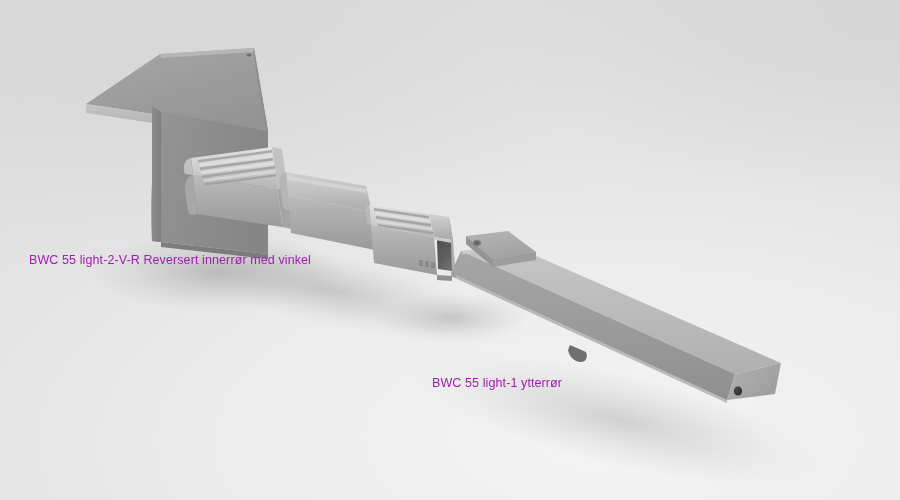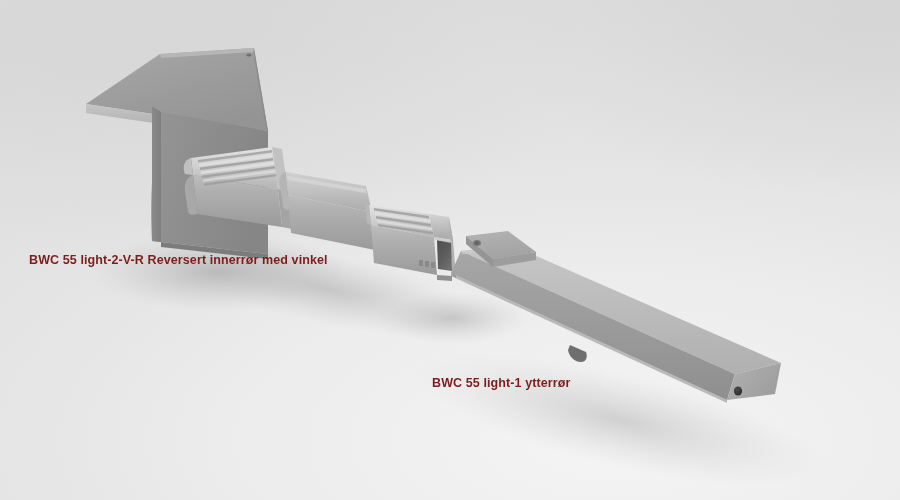--- a/index.html
+++ b/index.html
@@ -29,26 +29,25 @@
       radial-gradient(60% 50% at 97% 4%, rgba(205,205,205,0.5) 0%, rgba(205,205,205,0) 72%);
     pointer-events: none;
   }
   #render-svg {
     position: absolute;
     inset: 0;
     display: block;
   }
   .annotation {
     position: absolute;
-    color: #7f1d1d;
+    color: #a21caf;
     font-size: 12.5px;
     line-height: 1.2;
     white-space: nowrap;
     letter-spacing: 0.1px;
-    font-weight: bold;
   }
   #label-inner { left: 29px; top: 253px; }
   #label-outer { left: 432px; top: 376px; }
 </style>
 </head>
 <body>
 
 <div id="scene">
 
   <div id="backdrop"></div>

